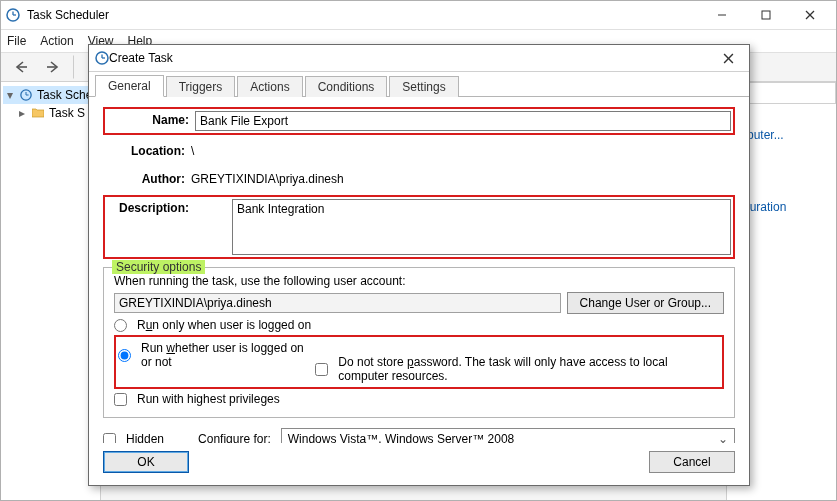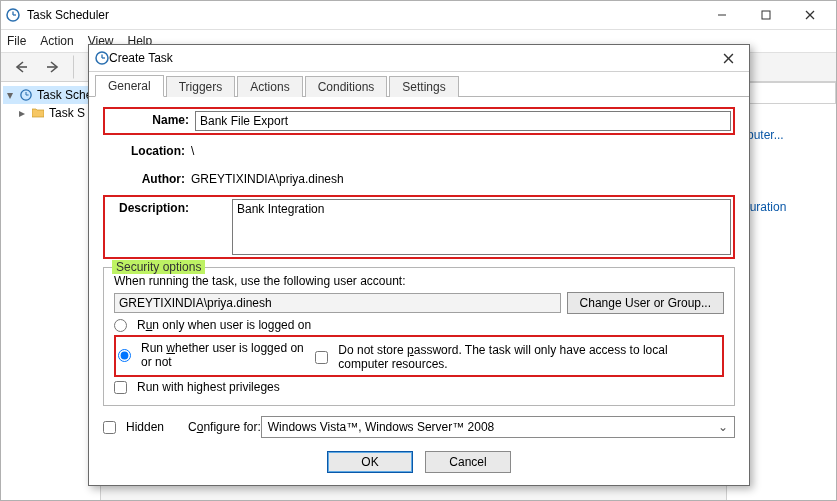--- a/index.html
+++ b/index.html
@@ -246,39 +246,39 @@
     margin: 3px 0;
   }
   input[type=radio], input[type=checkbox] {
     margin: 0 4px 0 0;
     width: 13px; height: 13px;
   }
   .indent { margin-left: 22px; }
   .under { text-decoration: underline; }
 
   .bottom-row {
-    display: flex; align-items: center; 
+    display: flex; align-items: center; gap: 10px;
     margin-top: 6px;
   }
   .select {
     flex: 1;
     height: 22px;
     border: 1px solid #8a8a8a;
     background: #fff;
     display: flex; align-items: center; justify-content: space-between;
     padding: 0 6px;
     box-sizing: border-box;
   }
   .select .chev { color: #555; }
 
   .dlg-footer {
     height: 38px;
     display: flex;
     align-items: center;
-    justify-content: center;
+    justify-content: space-between;
     gap: 12px;
     padding: 0 14px 4px 14px;
   }
   .dlg-footer .btn { width: 86px; }
   .btn.default { border: 1px solid #0a58a8; box-shadow: 0 0 0 1px #5ea9e5 inset; }
 
   
   svg { display: block; }
 </style>
 </head>
@@ -447,21 +447,21 @@
       <label class="radio-row">
         <input type="radio" name="runmode" style="">
         <span><span>R</span><span class="under">u</span><span>n only when user is logged on</span></span>
       </label>
 
       <div class="redbox" style="padding:4px 2px;">
         <label class="radio-row" style="margin:0">
           <input type="radio" name="runmode" checked="" style="">
           <span><span>Run </span><span class="under">w</span><span>hether user is logged on or not</span></span>
         </label>
-        <label class="check-row indent" style="margin:2px 0 0 0">
+        <label class="check-row indent" style="margin:14px 0 0 0">
           <input type="checkbox" style="">
           <span><span>Do not store </span><span class="under">p</span><span>assword.  The task will only have access to local computer resources.</span></span>
         </label>
       </div>
 
       <label class="check-row">
         <input type="checkbox" style="">
         <span>Run with highest privileges</span>
       </label>
     </div>

